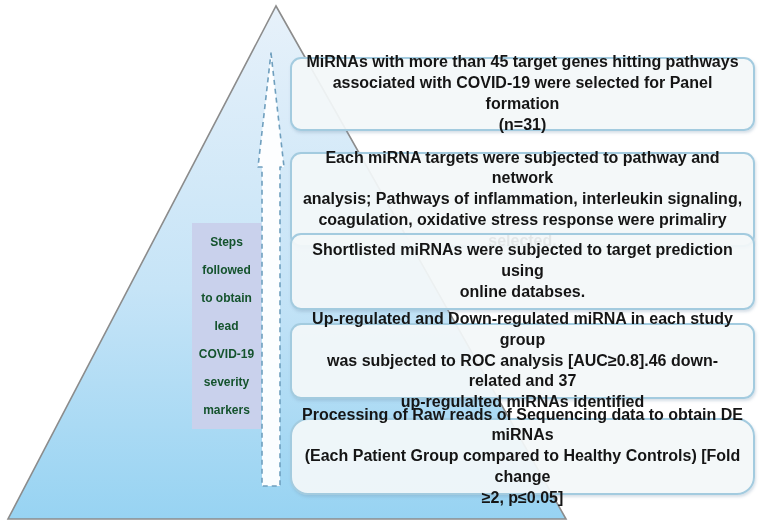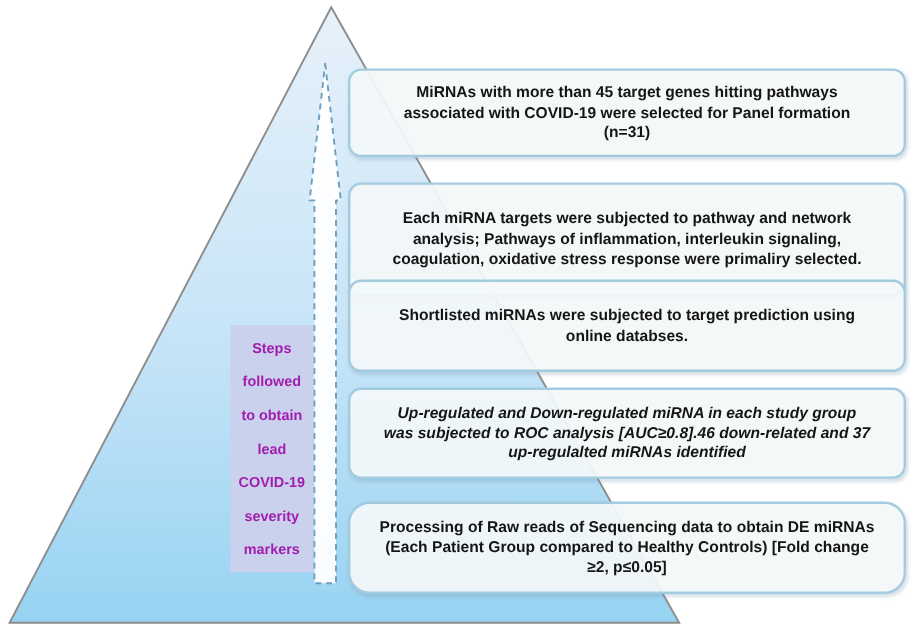--- a/index.html
+++ b/index.html
@@ -17,56 +17,55 @@
     width: 762px; height: 528px;
     z-index: 1;
   }
   .label-box {
     position: absolute;
     left: 192px;
     top: 223px;
     width: 69px;
     height: 206px;
     background: #c9d1ec;
-    color: #a21caf;
+    color: #14532d;
     font-weight: bold;
     font-size: 12px;
     line-height: 28px;
     text-align: center;
     white-space: pre-line;
     padding-top: 5px;
     box-sizing: border-box;
     z-index: 2;
-    margin-top: 48px;
   }
   .step-box {
     position: absolute;
     left: 290px;
     width: 465px;
     border: 2px solid #a3cbdf;
     border-radius: 11px;
     background: rgba(243, 247, 249, 0.93);
     box-shadow: 1px 2px 3px rgba(120, 150, 175, 0.30);
     display: flex;
     align-items: center;
     justify-content: center;
     text-align: center;
     font-weight: bold;
-    font-size: 13px;
+    font-size: 16px;
     line-height: 1.3;
     color: #151515;
     white-space: pre-line;
     padding: 4px 10px;
     box-sizing: border-box;
     z-index: 3;
   }
   .b1 { top: 57px;  height: 74px; }
   .b2 { top: 152px; height: 95px; }
   .b3 { top: 233px; height: 77px; padding-left: 10px; }
-  .b4 { top: 323px; height: 76px; font-style: italic; }
+  .b4 { top: 323px; height: 76px; }
   .b5 { top: 418px; height: 77px; border-radius: 18px; }
 </style>
 </head>
 <body>
 
 <div class="canvas">
 
   <svg class="layer-svg" width="762" height="528" viewBox="0 0 762 528">
     <defs>
       <linearGradient id="triGrad" x1="0" y1="0" x2="0" y2="1">

